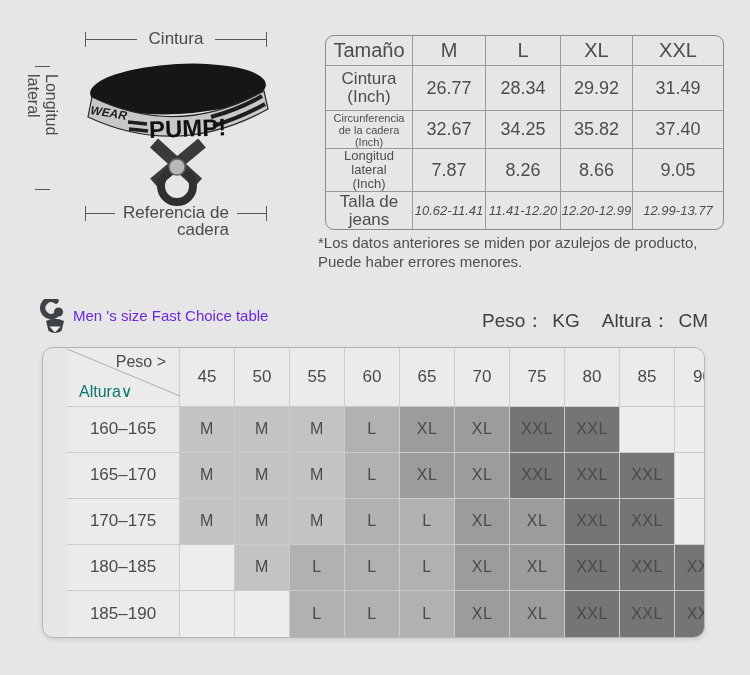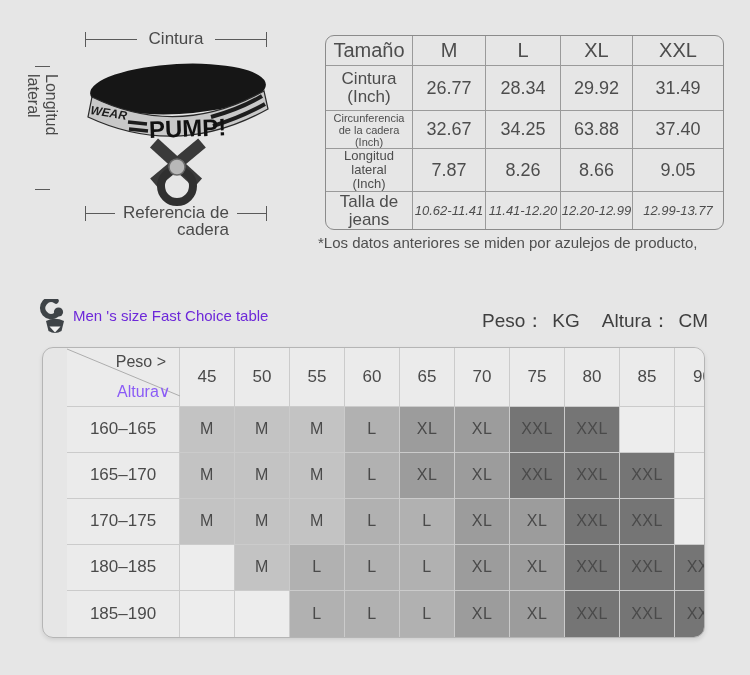--- a/index.html
+++ b/index.html
@@ -73,21 +73,21 @@
   .matrix .hlabel{background:var(--light_cell);font-size:17px;color:#4a4a4a;}
   .matrix td{font-size:16px;letter-spacing:0.5px;color:#4a4a4a;}
   .sz-M{background:var(--size_M);}
   .sz-L{background:var(--size_L);}
   .sz-XL{background:var(--size_XL);color:#4f4f4f;}
   .sz-XXL{background:var(--size_XXL);color:#585858;}
   .sz-empty{background:var(--empty);}
   .corner-cell{position:relative;background:var(--light_cell);}
   .corner-cell svg{position:absolute;left:0;top:0;}
   .corner-top{position:absolute;top:5px;right:13px;font-size:16px;color:#4a4a4a;}
-  .corner-bottom{position:absolute;bottom:5px;left:12px;font-size:16px;color:#8b5cf6;margin-left:38px;}
+  .corner-bottom{position:absolute;bottom:5px;left:12px;font-size:16px;color:#0f766e;}
 </style>
 </head>
 <body>
 
 <div class="page">
 
   <div class="measure-h" style="left:85px;top:29px;width:182px;">
     <span class="mtick"></span>
     <span class="mline"></span>
     <span class="mlabel">Cintura</span>
@@ -150,21 +150,21 @@
       <td class="num">28.34</td>
       <td class="num">29.92</td>
       <td class="num">31.49</td>
     </tr>
     <tr class="r2">
       <td class="rlabel">Circunferencia
 de la cadera
 (Inch)</td>
       <td class="num">32.67</td>
       <td class="num">34.25</td>
-      <td class="num">63.88</td>
+      <td class="num">35.82</td>
       <td class="num">37.40</td>
     </tr>
     <tr class="r3">
       <td class="rlabel">Longitud
 lateral
 (Inch)</td>
       <td class="num">7.87</td>
       <td class="num">8.26</td>
       <td class="num">8.66</td>
       <td class="num">9.05</td>
@@ -175,20 +175,21 @@
       <td class="num">10.62-11.41</td>
       <td class="num">11.41-12.20</td>
       <td class="num">12.20-12.99</td>
       <td class="num">12.99-13.77</td>
     </tr>
   </tbody>
     </table>
 
   <div class="disclaimer">
     <div>*Los datos anteriores se miden por azulejos de producto,</div>
+    <div>Puede haber errores menores.</div>
   </div>
 
   <svg class="qc-icon" width="32" height="36" viewBox="0 0 32 36">
     <path d="M17,2 A 8.5,8.5 0 1 0 17,16" fill="none" stroke="#3e4347" stroke-width="5.5" stroke-linecap="round"></path>
     <circle cx="19.5" cy="13" r="4.6" fill="#3e4347"></circle>
     <path d="M7,22 Q 16,17.5 25,22 L 22.5,32 Q 16,36 9.5,32 Z" fill="#3e4347"></path>
     <path d="M10.5,27.5 L 21.5,27.5 L 16,33.5 Z" fill="#f2f2f2"></path>
   </svg>
   <div class="qc-title">Men 's size Fast Choice table</div>
   <div class="qc-units">

